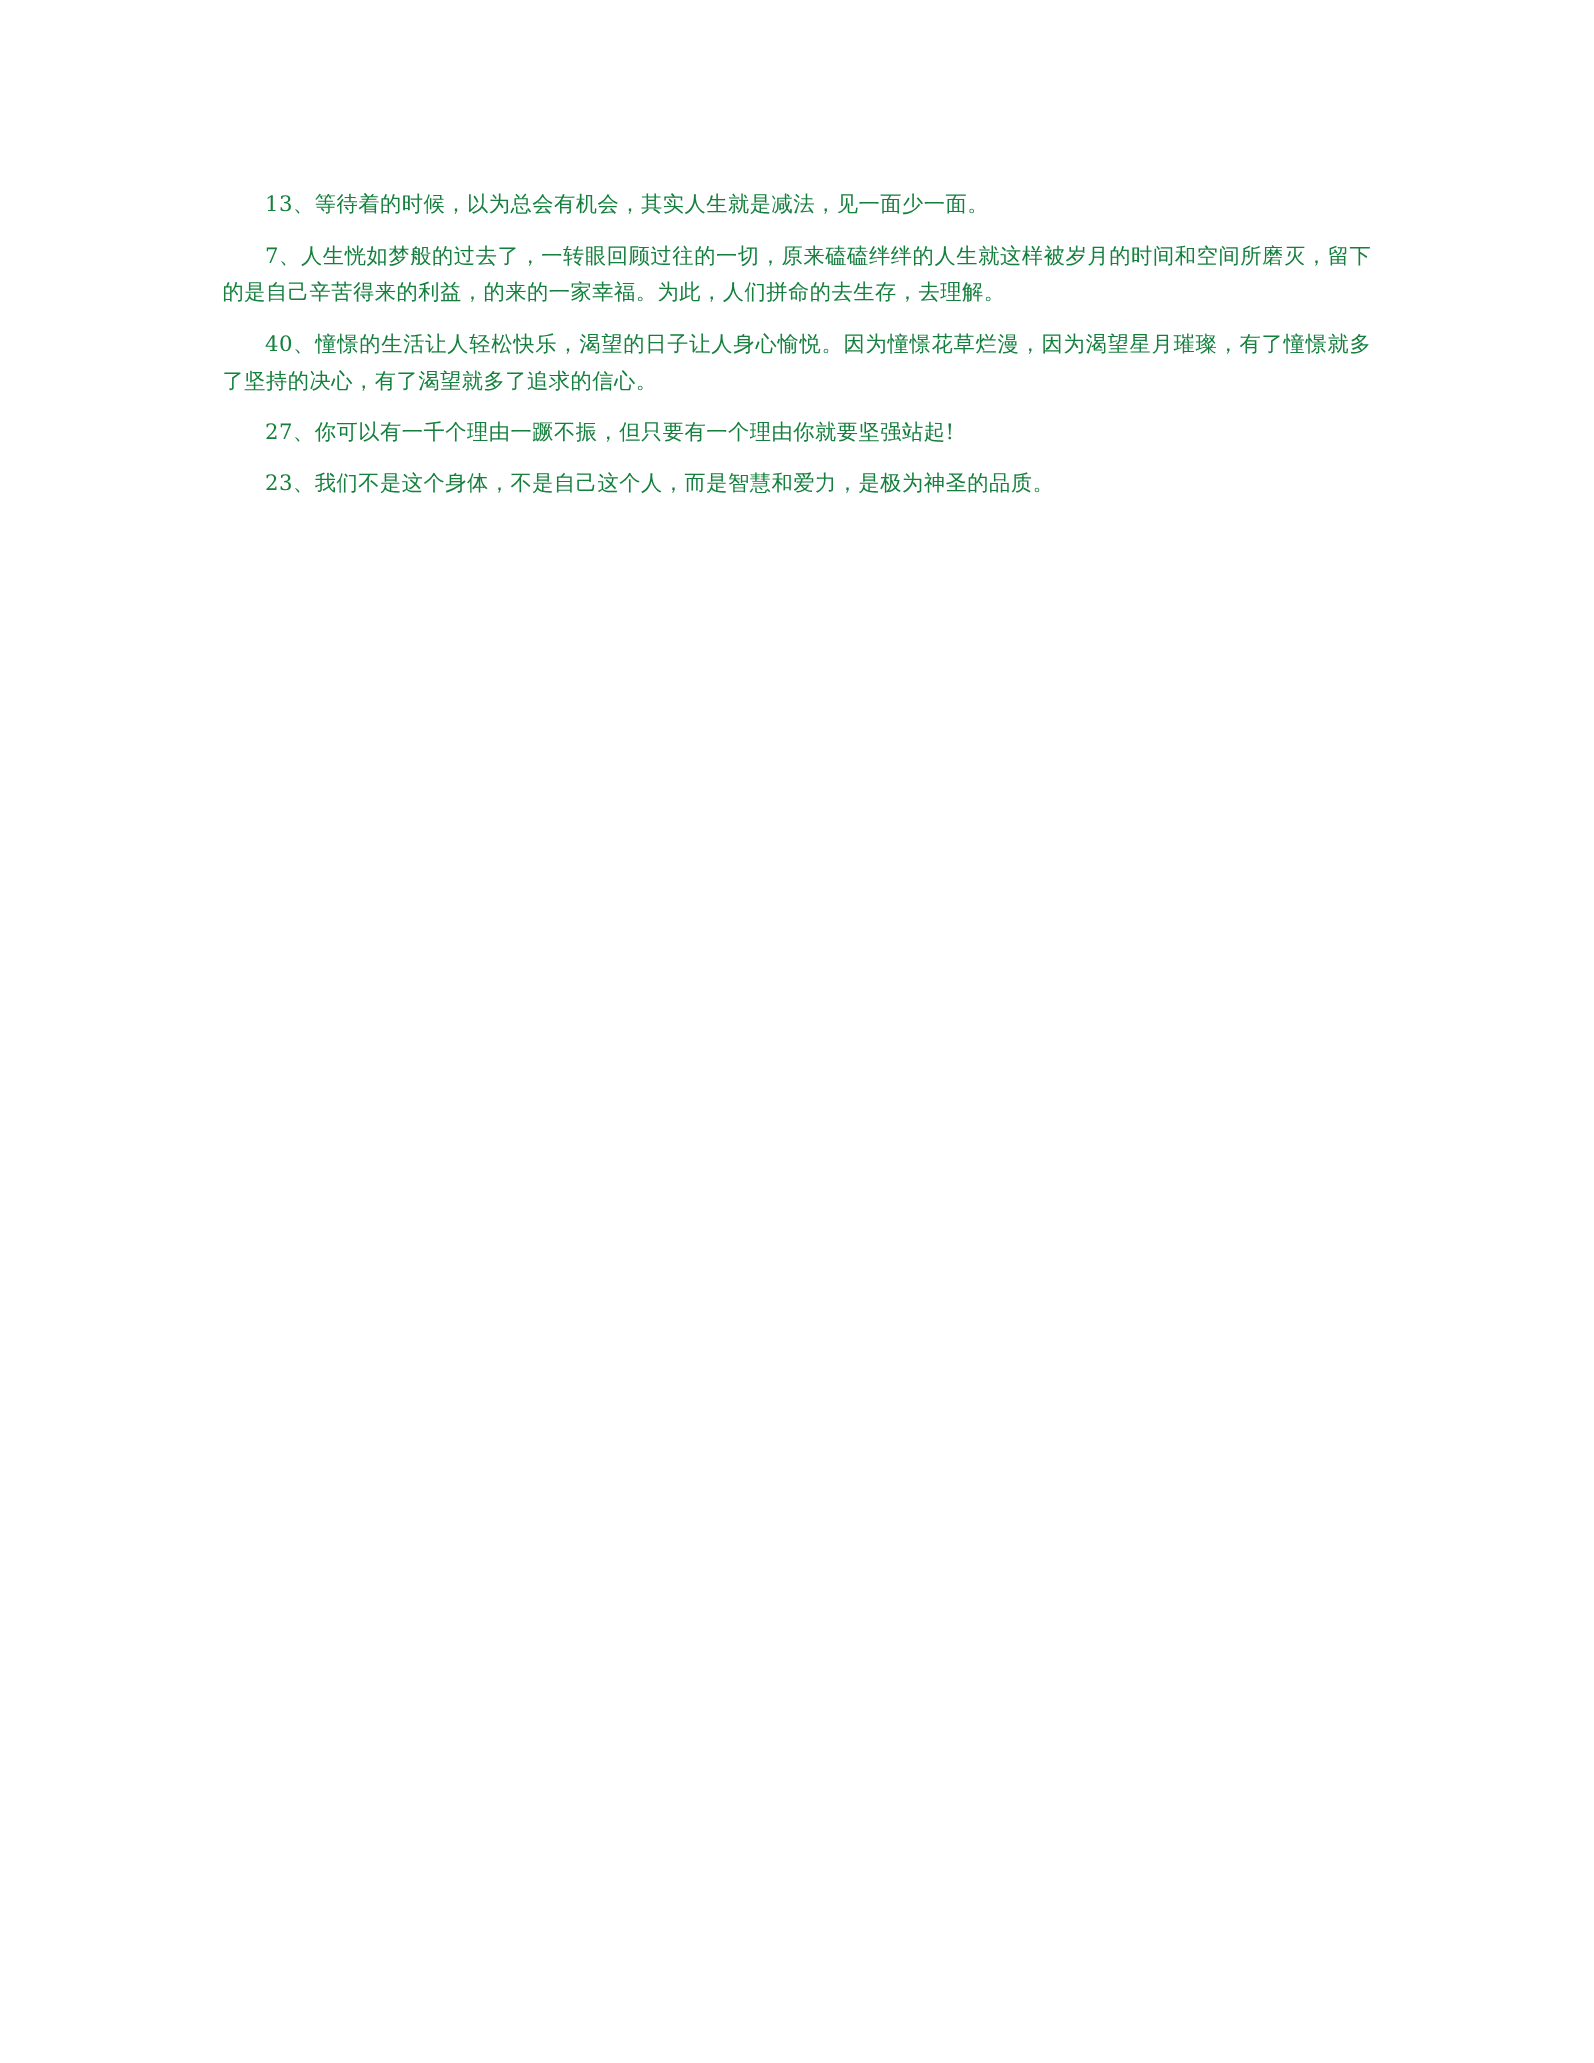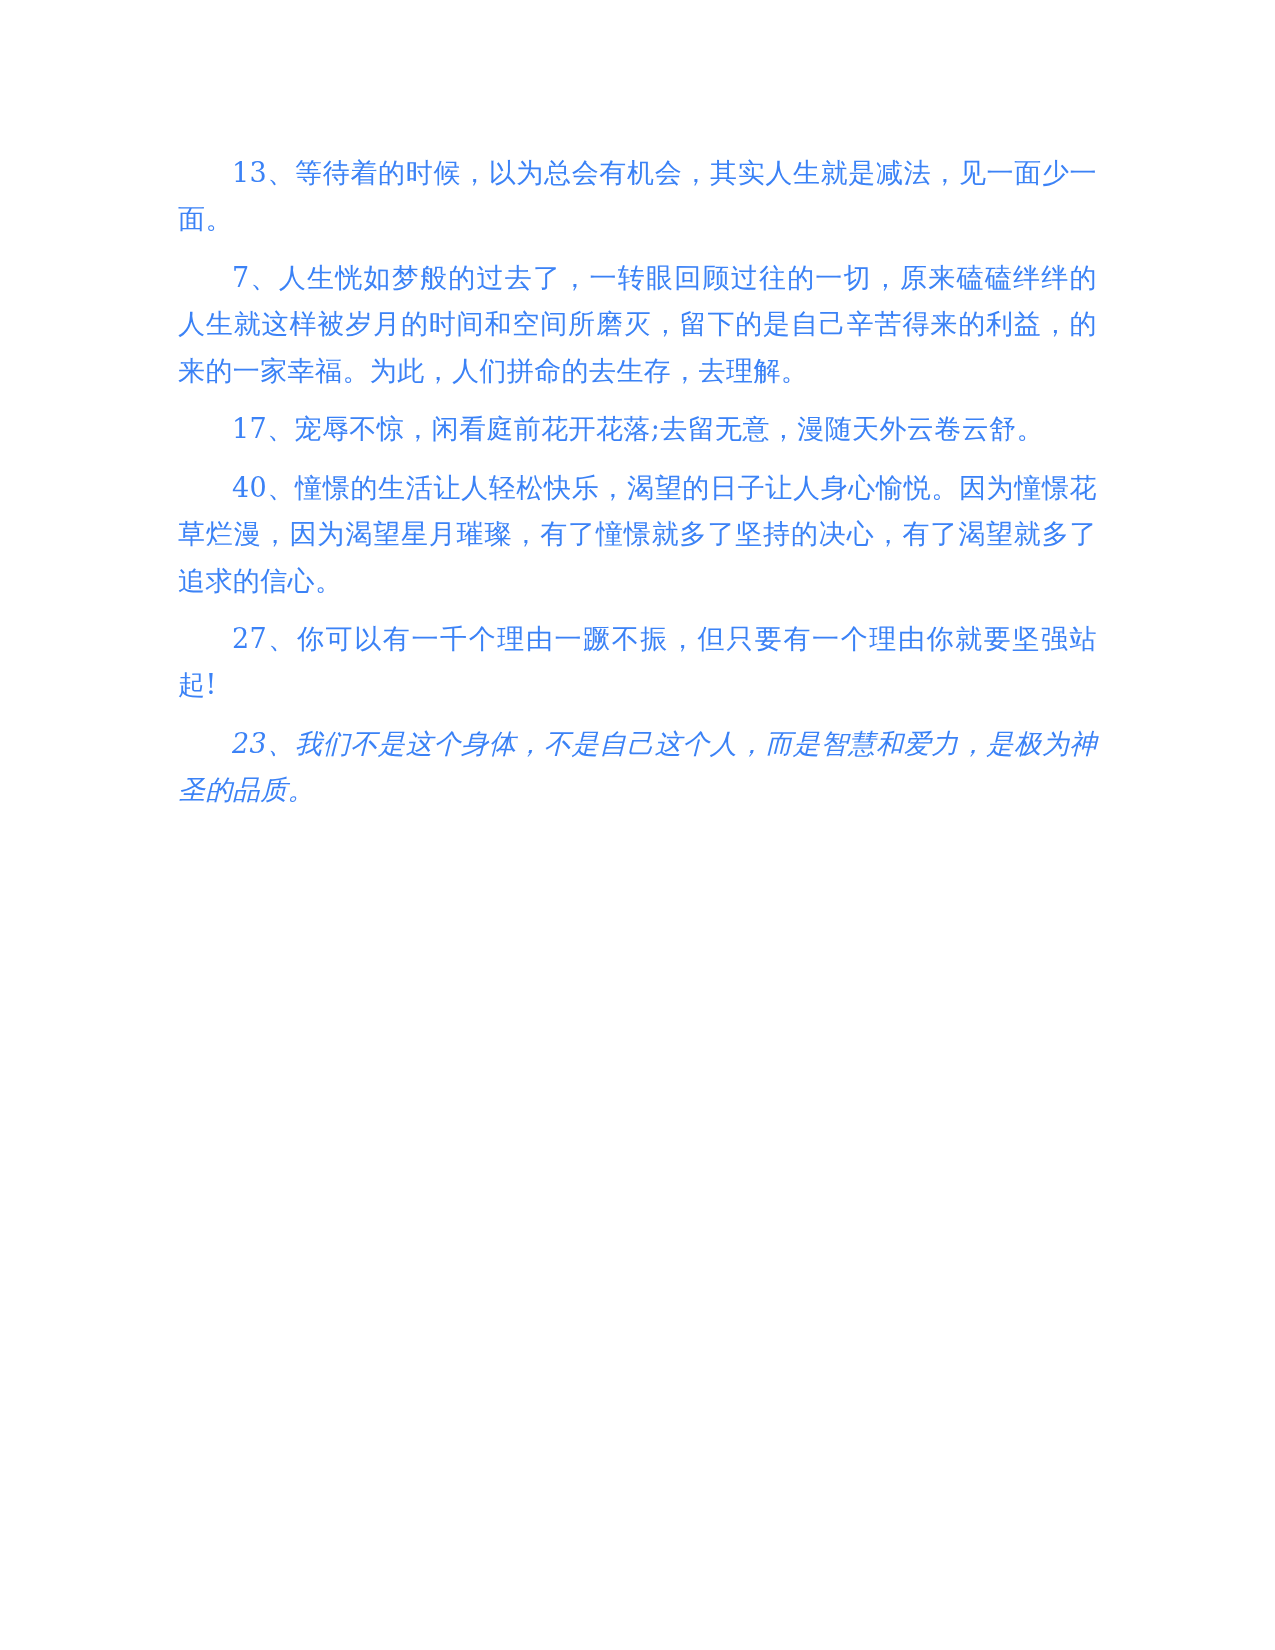--- a/index.html
+++ b/index.html
@@ -17,43 +17,41 @@
   }
   .page {
     position: relative;
     width: 1275px;
     height: 1650px;
     box-sizing: border-box;
     padding: 150px 178px 0 178px;
     background: #ffffff;
   }
   .doc-body {
-    font-size: 27px;
+    font-size: 17px;
     line-height: 1.72;
     text-align: justify;
     text-justify: inter-ideograph;
     letter-spacing: 0.4px;
-    color: #3b82f6;
+    color: #15803d;
   }
   .para {
     margin: 0 0 12px 0;
     text-indent: 2em;
     white-space: normal;
     word-break: break-all;
   }
   .para:last-child {
     margin-bottom: 0;
-    font-style: italic;
   }
 </style>
 </head>
 <body>
 
 <div class="page">
   <div class="doc-body">
     <p class="para">13、等待着的时候，以为总会有机会，其实人生就是减法，见一面少一面。</p>
     <p class="para">7、人生恍如梦般的过去了，一转眼回顾过往的一切，原来磕磕绊绊的人生就这样被岁月的时间和空间所磨灭，留下的是自己辛苦得来的利益，的来的一家幸福。为此，人们拼命的去生存，去理解。</p>
-    <p class="para">17、宠辱不惊，闲看庭前花开花落;去留无意，漫随天外云卷云舒。</p>
     <p class="para">40、憧憬的生活让人轻松快乐，渴望的日子让人身心愉悦。因为憧憬花草烂漫，因为渴望星月璀璨，有了憧憬就多了坚持的决心，有了渴望就多了追求的信心。</p>
     <p class="para">27、你可以有一千个理由一蹶不振，但只要有一个理由你就要坚强站起!</p>
     <p class="para">23、我们不是这个身体，不是自己这个人，而是智慧和爱力，是极为神圣的品质。</p>
   </div>
 </div>
 
 </body></html>

